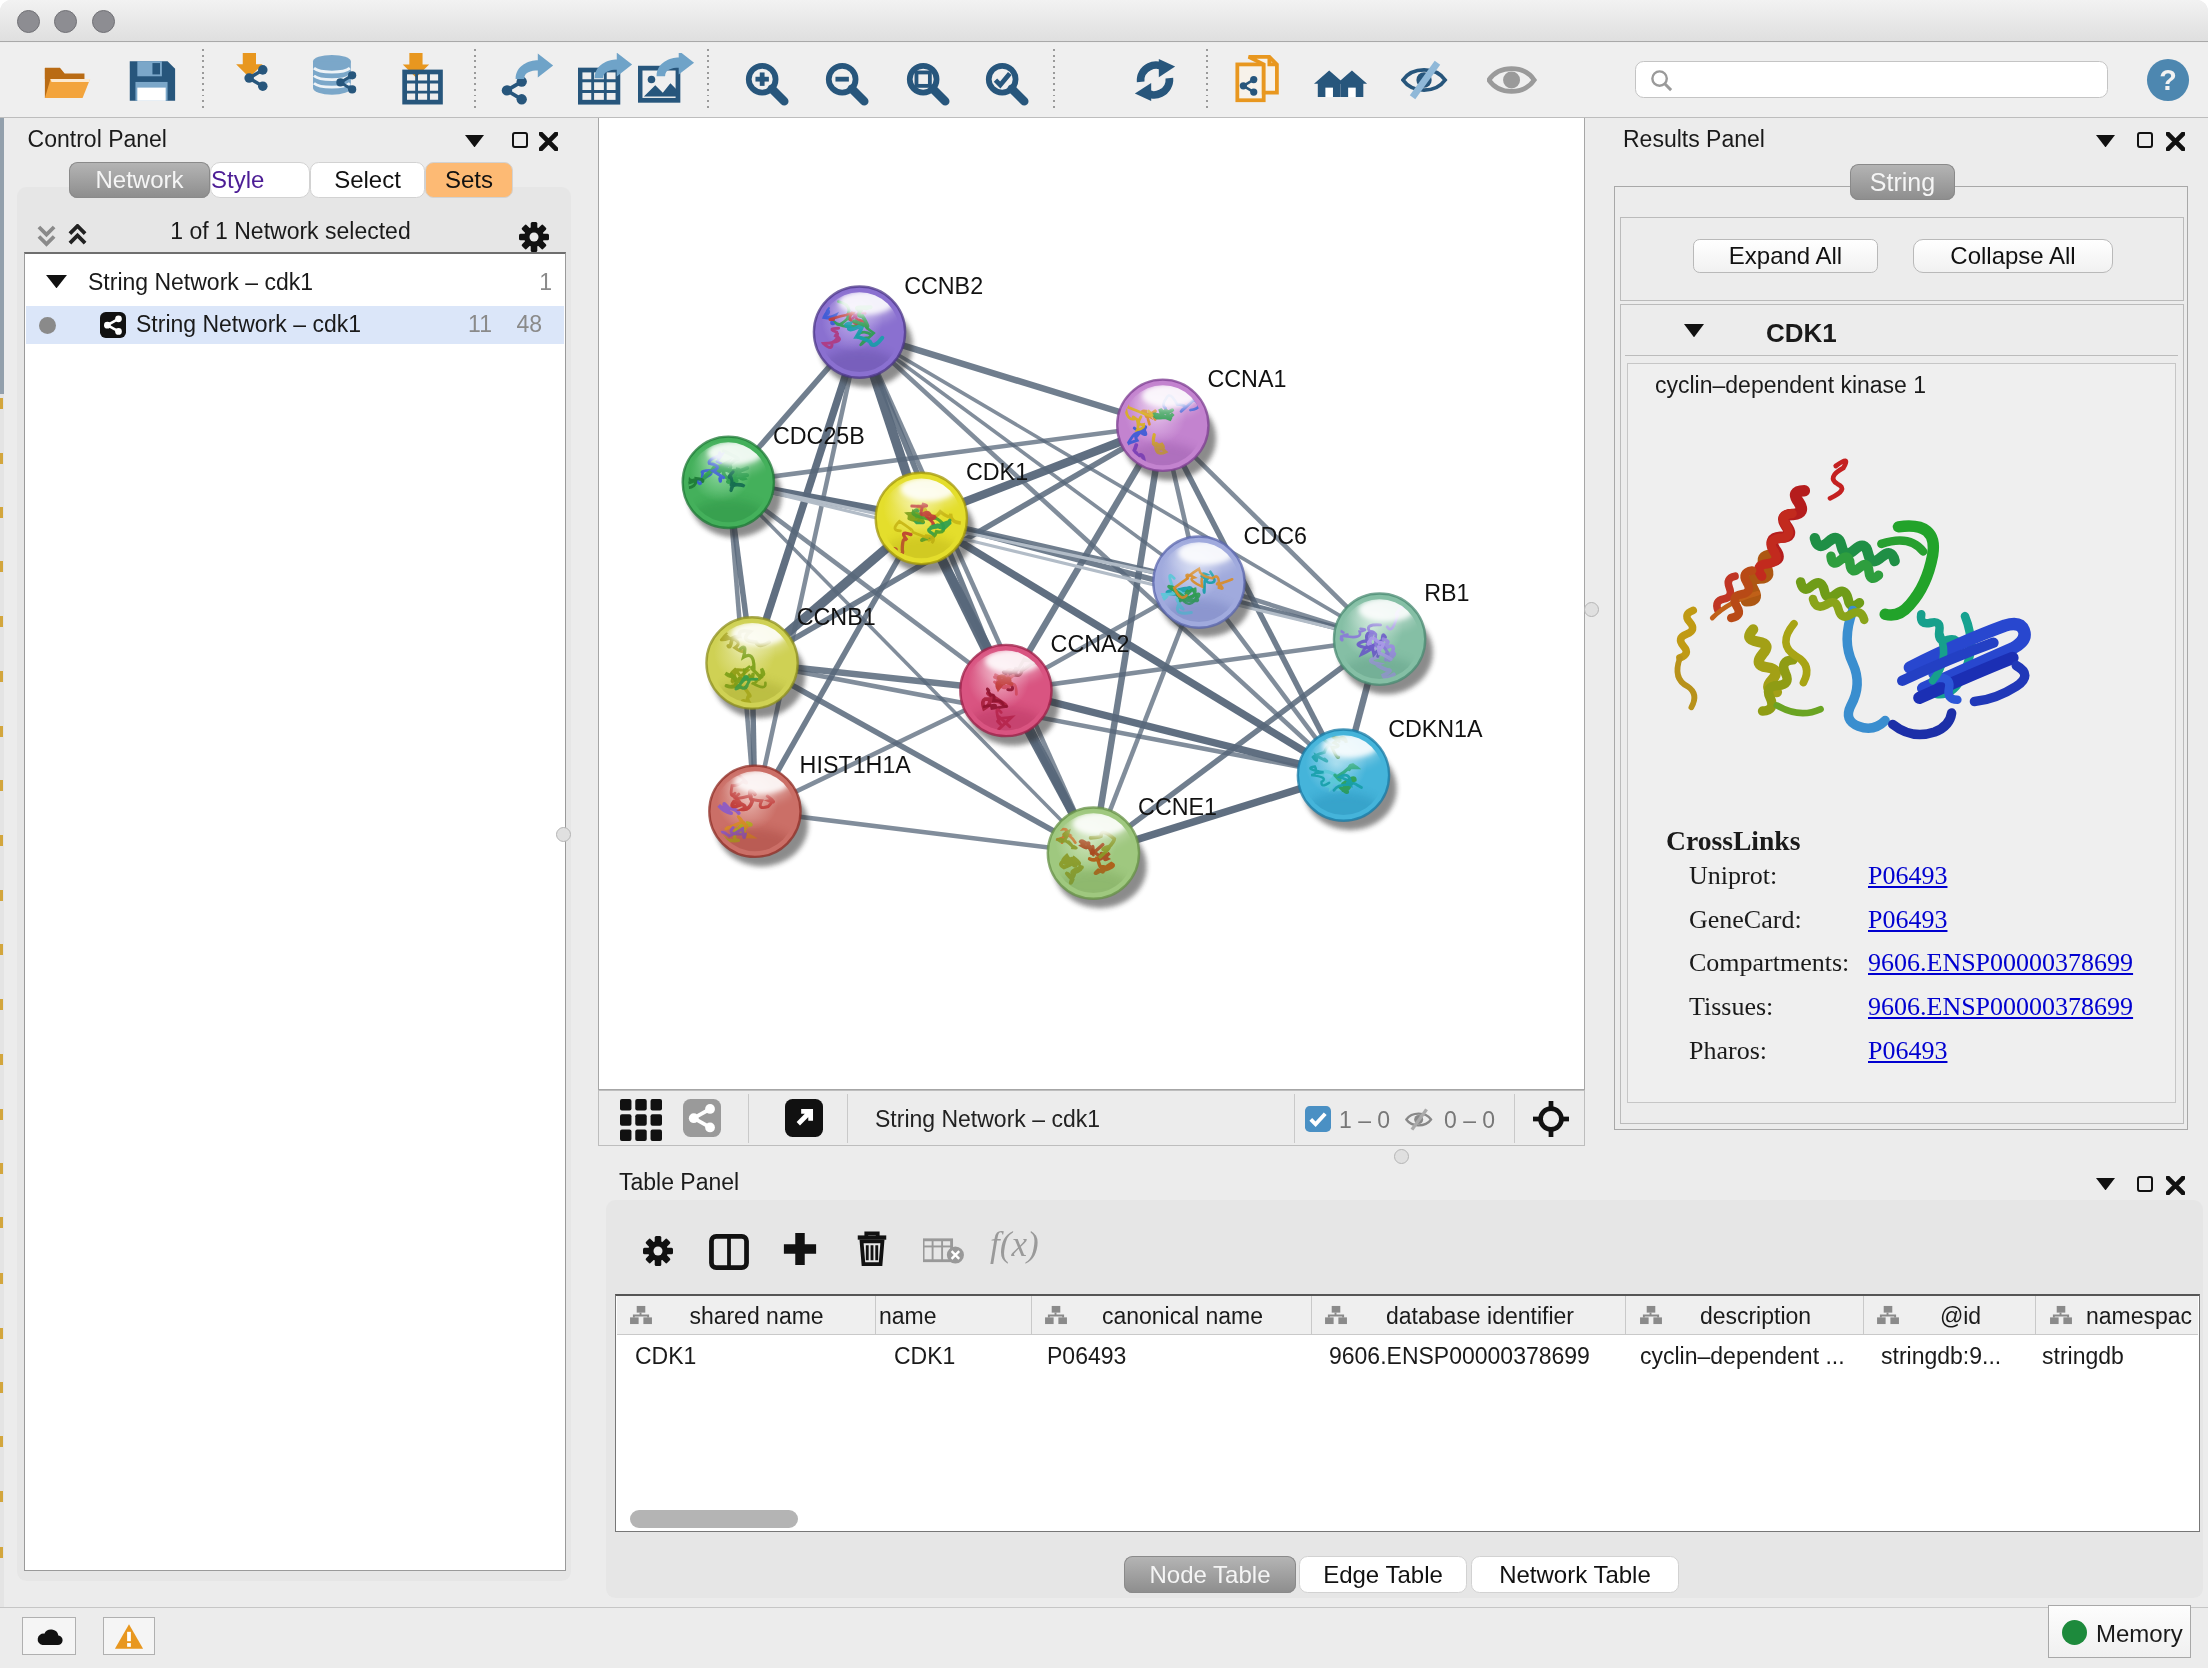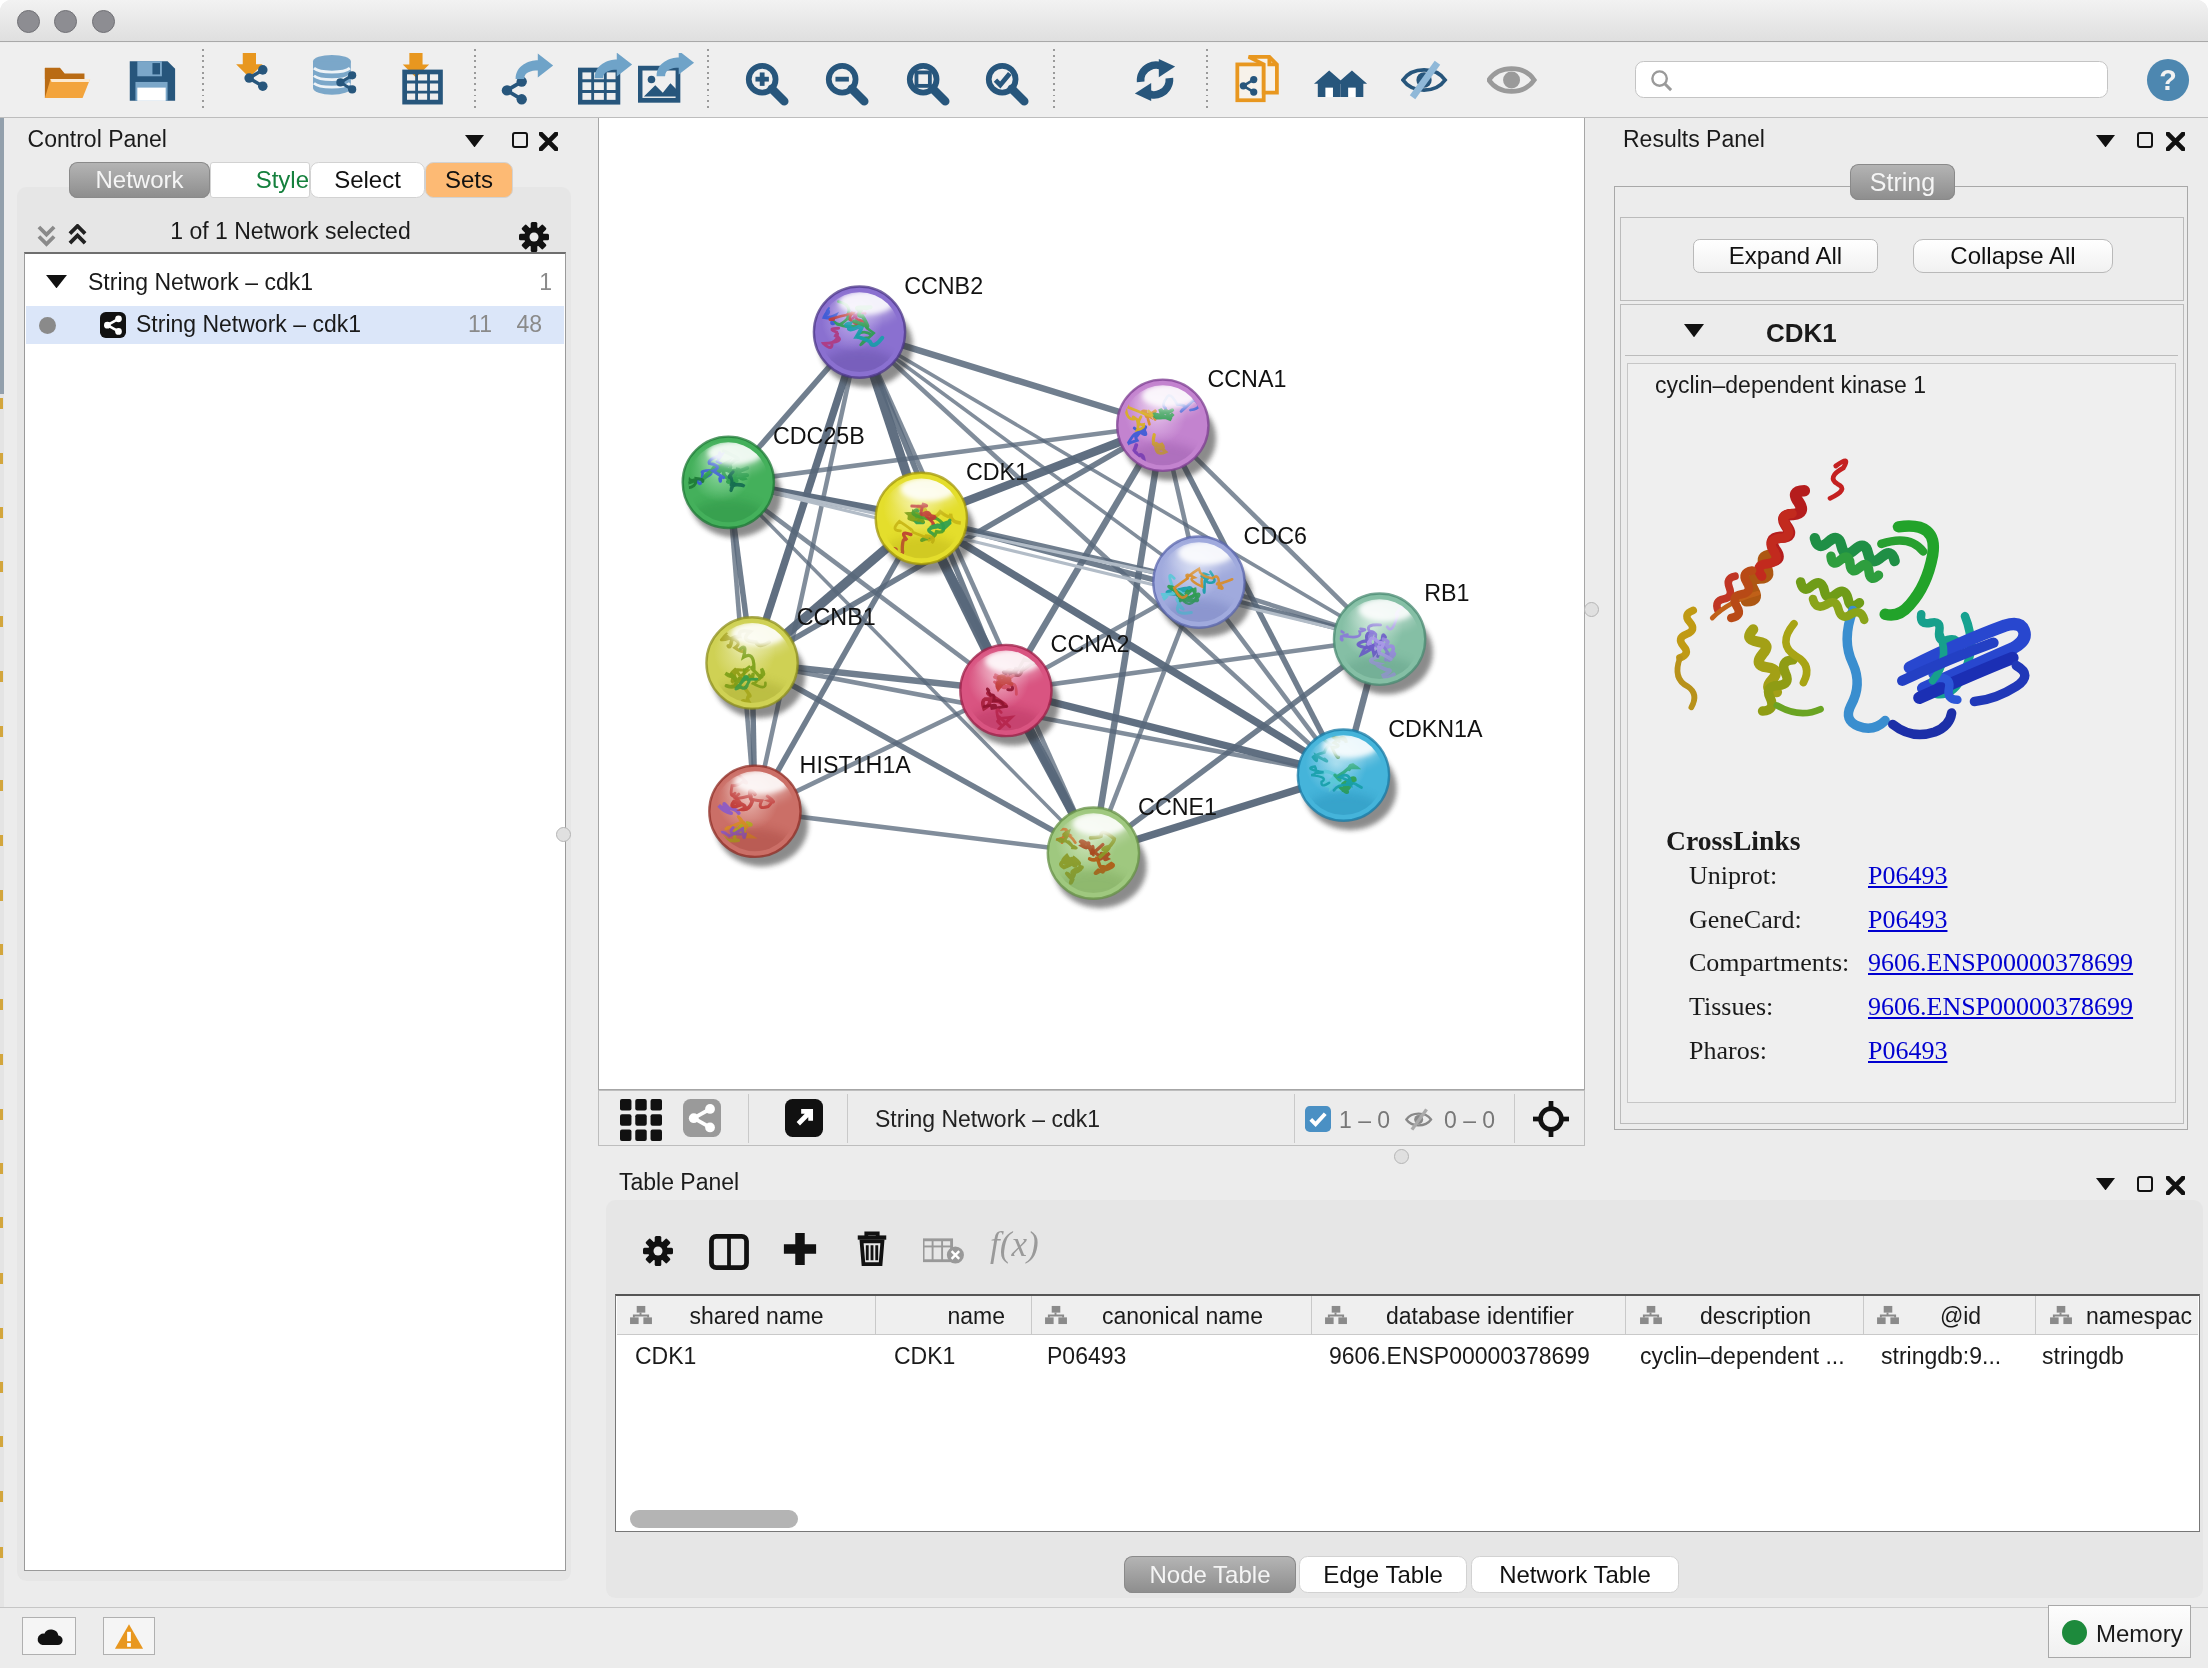--- a/index.html
+++ b/index.html
@@ -186,21 +186,21 @@
     <div class="txt" style="left:27.6px;top:126px;font-size:23px">Control Panel</div>
     <svg style="position:absolute;left:465px;top:135px" width="19" height="12.4" viewBox="0 0 20 13">
       <path d="M0 0 L20 0 L10.0 13 Z" fill="#111"></path>
     </svg>
     <div style="position:absolute;left:512px;top:132px;width:16px;height:16px;border:2.4px solid #111;border-radius:2.9px"></div>
     <svg style="position:absolute;left:539px;top:132px" width="19" height="19" viewBox="0 0 20 20">
       <path d="M2 2 L18 18 M18 2 L2 18" stroke="#111" stroke-width="5" stroke-linecap="round"></path>
     </svg>
     <div class="abs" style="left:17px;top:187px;width:554px;height:1394px;background:#e6e6e6;border-radius:9.5px"></div>
     <div class="abs" style="left:69px;top:162px;width:141px;height:36px;border-radius:8.6px;background:linear-gradient(#b5b5b5,#8d8d8d);box-shadow:inset 0 0 0 1px #8a8a8a;color:#f5f5f5;font-size:24px;text-align:center;line-height:36px">Network</div>
-    <div class="abs" style="left:210px;top:162px;width:100px;height:36px;border-radius:3px;background:#fff;border:1px solid #d2d2d2;color:#15803d;font-size:24px;text-align:right;line-height:34px">Style</div>
+    <div class="abs" style="left:210px;top:162px;width:100px;height:36px;border-radius:10px;background:#fff;border:1px solid #d2d2d2;color:#4c1d95;font-size:24px;text-align:left;line-height:34px">Style</div>
     <div class="abs" style="left:310px;top:162px;width:115px;height:36px;border-radius:8.6px;background:#fff;border:1px solid #d2d2d2;color:#111;font-size:24px;text-align:center;line-height:34px">Select</div>
     <div class="abs" style="left:425px;top:162px;width:88px;height:36px;border-radius:8.6px;background:#fdba74;border:1px solid #d2d2d2;color:#111;font-size:24px;text-align:center;line-height:34px">Sets</div>
     <svg style="position:absolute;left:37px;top:225px" width="19" height="23" viewBox="0 0 20 24">
       <path d="M2 2 L10 10 L18 2" fill="none" stroke="#8a8a8a" stroke-width="4"></path>
       <path d="M2 12 L10 20 L18 12" fill="none" stroke="#8a8a8a" stroke-width="4"></path>
     </svg>
     <svg style="position:absolute;left:68px;top:224px" width="19" height="23" viewBox="0 0 20 24">
       <path d="M2 10 L10 2 L18 10" fill="none" stroke="#222" stroke-width="4"></path>
       <path d="M2 20 L10 12 L18 20" fill="none" stroke="#222" stroke-width="4"></path>
     </svg>
@@ -745,21 +745,21 @@
     <div class="abs" style="left:617px;top:1296px;width:1581px;height:39px;background:#efefef;border-bottom:1px solid #c9c9c9"></div>
     <div class="abs" style="left:875px;top:1296px;width:1px;height:39px;background:#c9c9c9"></div>
     <svg style="position:absolute;left:630px;top:1305px" width="22" height="20" viewBox="0 0 23 21">
       <rect x="7" y="1" width="9" height="7" fill="#8a8a8a"></rect>
       <rect x="0" y="13" width="9" height="7" fill="#8a8a8a"></rect>
       <rect x="14" y="13" width="9" height="7" fill="#8a8a8a"></rect>
       <path d="M11 8 v3 M4 13 v-2 h15 v2" fill="none" stroke="#8a8a8a" stroke-width="2"></path>
     </svg>
     <div class="txt" style="left:615px;top:1303px;width:260px;text-align:center;font-size:23px;text-indent:23px">shared name</div>
     <div class="abs" style="left:1031px;top:1296px;width:1px;height:39px;background:#c9c9c9"></div>
-    <div class="txt" style="left:849px;top:1303px;width:156px;text-align:right;font-size:23px;text-indent:0px">name</div>
+    <div class="txt" style="left:879px;top:1303px;width:156px;text-align:left;font-size:23px;text-indent:0px">name</div>
     <div class="abs" style="left:1311px;top:1296px;width:1px;height:39px;background:#c9c9c9"></div>
     <svg style="position:absolute;left:1045px;top:1305px" width="22" height="20" viewBox="0 0 23 21">
       <rect x="7" y="1" width="9" height="7" fill="#8a8a8a"></rect>
       <rect x="0" y="13" width="9" height="7" fill="#8a8a8a"></rect>
       <rect x="14" y="13" width="9" height="7" fill="#8a8a8a"></rect>
       <path d="M11 8 v3 M4 13 v-2 h15 v2" fill="none" stroke="#8a8a8a" stroke-width="2"></path>
     </svg>
     <div class="txt" style="left:1031px;top:1303px;width:280px;text-align:center;font-size:23px;text-indent:23px">canonical name</div>
     <div class="abs" style="left:1625px;top:1296px;width:1px;height:39px;background:#c9c9c9"></div>
     <svg style="position:absolute;left:1325px;top:1305px" width="22" height="20" viewBox="0 0 23 21">

